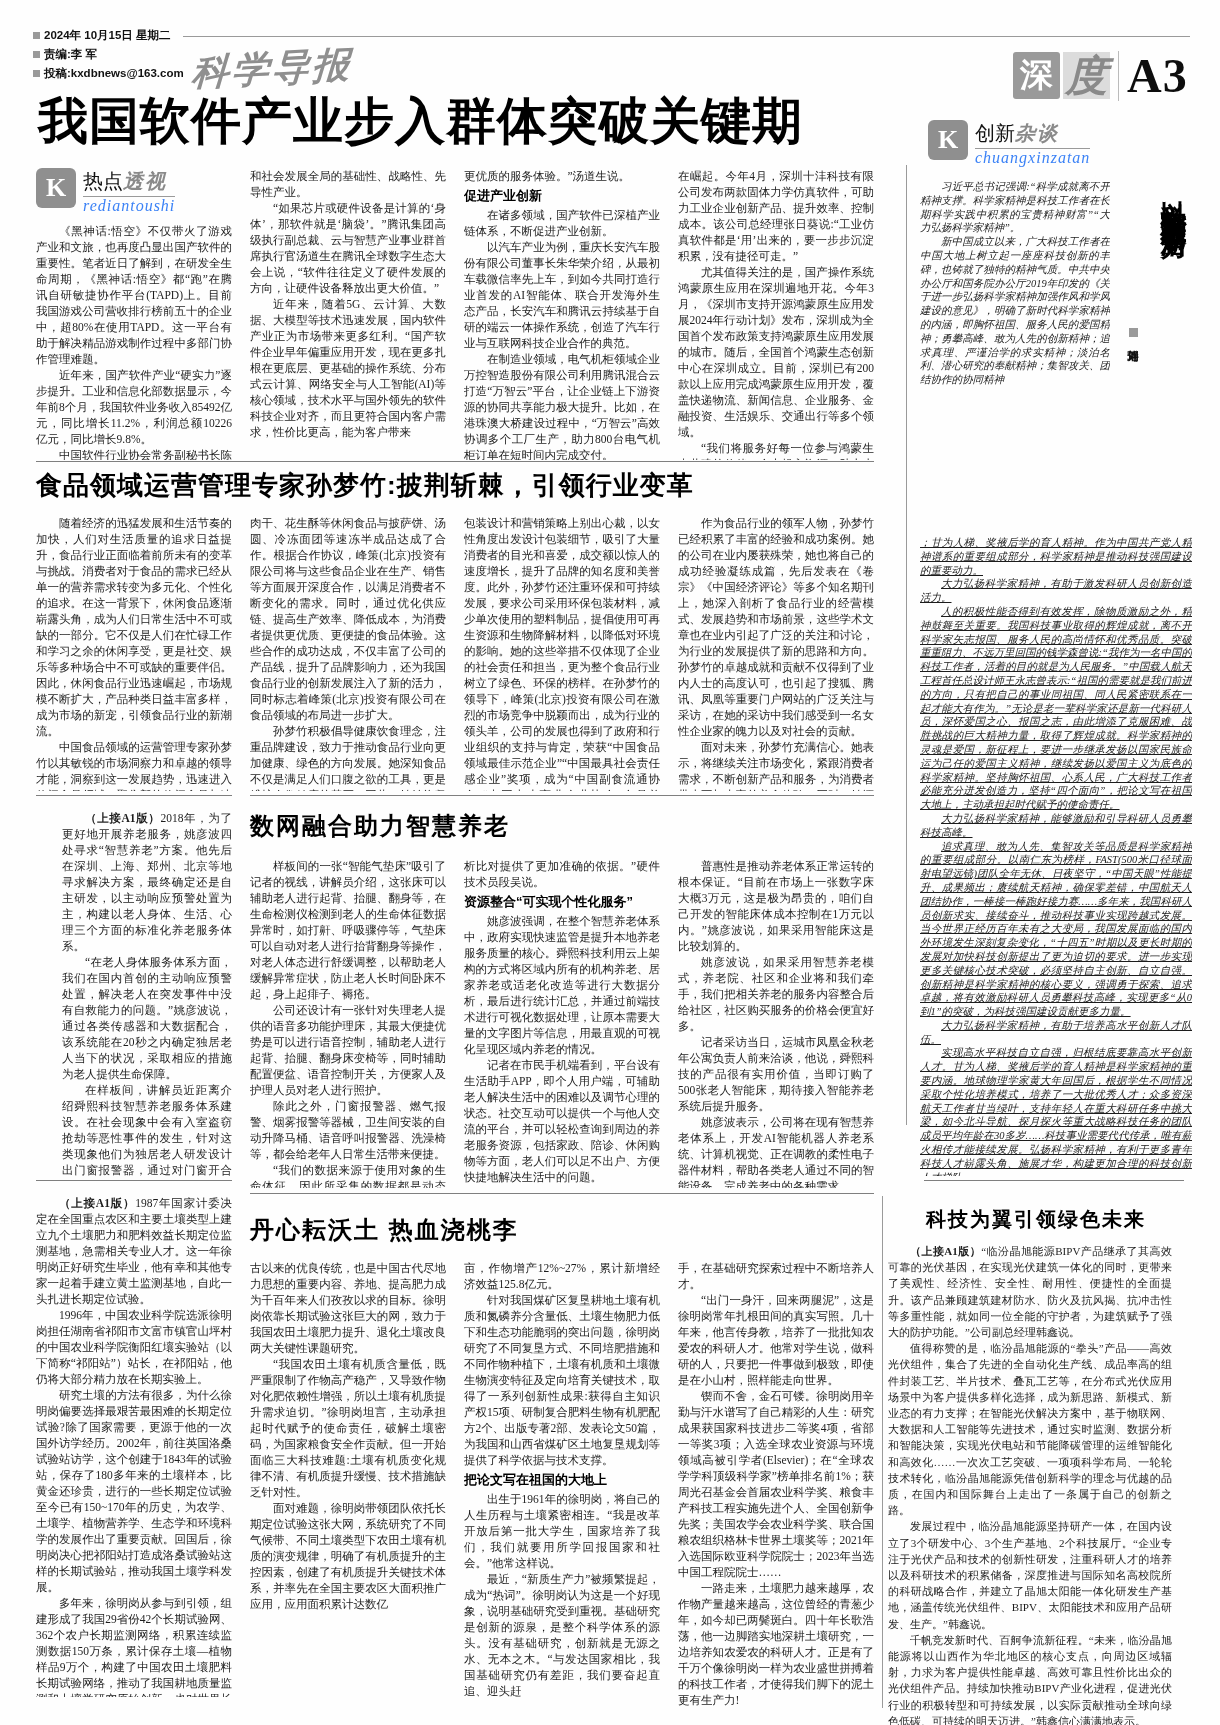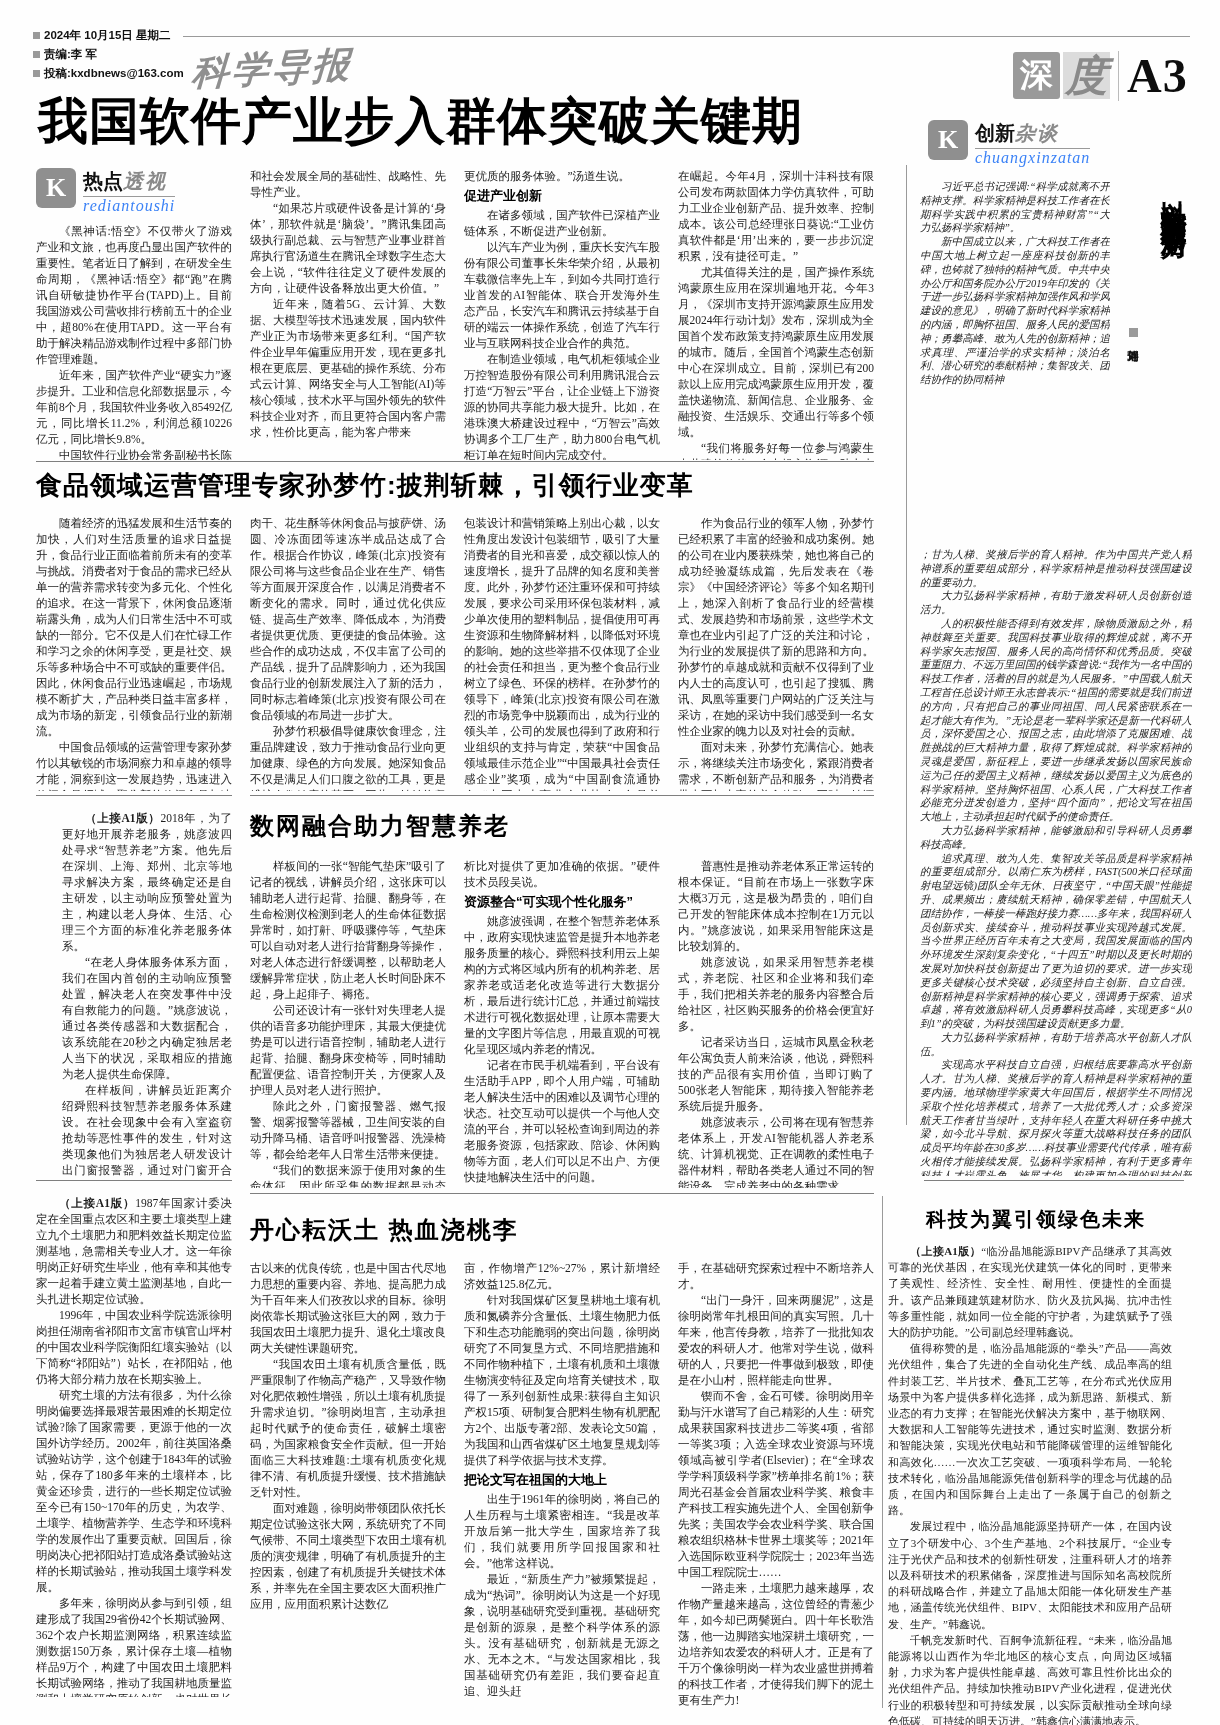--- a/index.html
+++ b/index.html
@@ -29,21 +29,21 @@
 .subhead { font-family:"Liberation Sans","DejaVu Sans",sans-serif; font-size:13px; font-weight:bold; color:#000; margin:3px 0 2px 0; }
 .leadin { font-weight:bold; }
 .cols { display:flex; gap:18px; }
 .col { width:196px; overflow:hidden; }
 
 
 .klogo { display:flex; align-items:flex-start; margin-bottom:8px; }
 .kbox { display:inline-flex; align-items:center; justify-content:center; width:40px; height:40px; background:#8f8f8f; color:#fff; border-radius:6px; font-size:26px; font-weight:bold; font-family:"Liberation Serif","DejaVu Serif",serif; }
 .klogo-right { margin-left:7px; display:flex; flex-direction:column; }
 .klogo-title { font-size:20px; border-bottom:1px solid #9a9a9a; padding-bottom:1px; white-space:nowrap; }
-.klogo-title b { font-family:"Liberation Sans","DejaVu Sans",sans-serif; font-weight:700; color:#111; }
+.klogo-title b { font-family:"Liberation Sans","DejaVu Sans",sans-serif; font-weight:400; color:#111; }
 .klogo-title i { color:#8a8a8a; font-weight:bold; letter-spacing:2px; }
 .klogo-pinyin { font-size:16px; font-style:italic; color:#3b82f6; letter-spacing:1px; }
 
 
 .art-software { position:absolute; left:36px; top:168px; width:838px; height:292px; }
 .art-software .col { height:292px; }
 .hr { position:absolute; border-top:1px solid #7f7f7f; }
 .hr1 { left:36px; top:461px; width:838px; }
 .art-food { position:absolute; left:36px; top:468px; width:838px; height:322px; }
 .art-food h2 { font-size:26px; letter-spacing:1px; white-space:nowrap; }
@@ -71,21 +71,21 @@
 
 .sidebar-logo { position:absolute; left:928px; top:120px; }
 .sb-article { position:absolute; left:920px; top:180px; width:272px; height:996px; overflow:hidden; }
 .spara { font-size:10.5px; line-height:13.8px; font-style:italic; text-align:justify; text-indent:2em; color:#222; }
 .spara.cont { text-indent:0; }
 .sb-top { display:flex; height:352px; overflow:hidden; }
 .sb-narrow { width:190px; overflow:hidden; }
 .sb-byline { width:26px; writing-mode:vertical-rl; font-size:11px; font-weight:bold; margin-top:148px; margin-left:4px; color:#111; font-family:"Liberation Sans","DejaVu Sans",sans-serif; }
 .sb-byline .sq { width:9px; height:9px; margin:0 0 4px 0; }
 .sb-vtitle { width:50px; writing-mode:vertical-rl; font-family:"Liberation Sans","DejaVu Sans",sans-serif; font-size:26px; font-weight:900; letter-spacing:3px; color:#000; margin-left:2px; }
-.sb-wide { margin-top:16px; }
+.sb-wide { margin-top:4px;text-decoration:underline; }
 .hr-green { left:924px; top:1180px; width:260px; }
 .art-green { position:absolute; left:888px; top:1192px; width:284px; height:533px; overflow:hidden; }
 .art-green h2 { font-size:20px; letter-spacing:2px; margin:14px 0 10px 38px; }
 .art-green .para { font-size:11px; line-height:16.2px; }
 </style>
 </head>
 <body>
 
 <div class="page">
 

